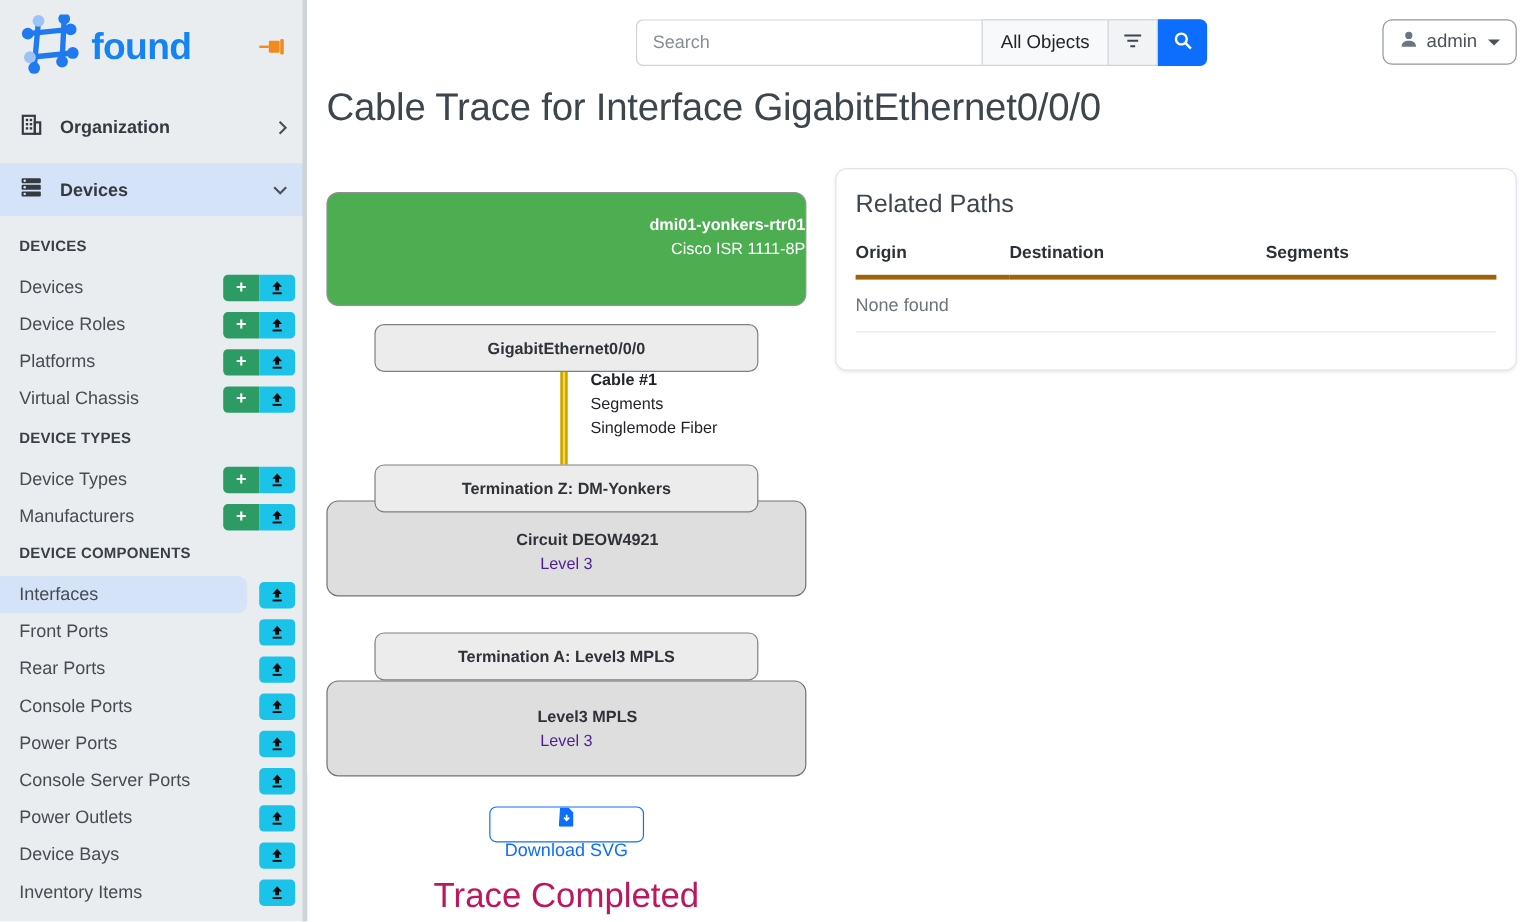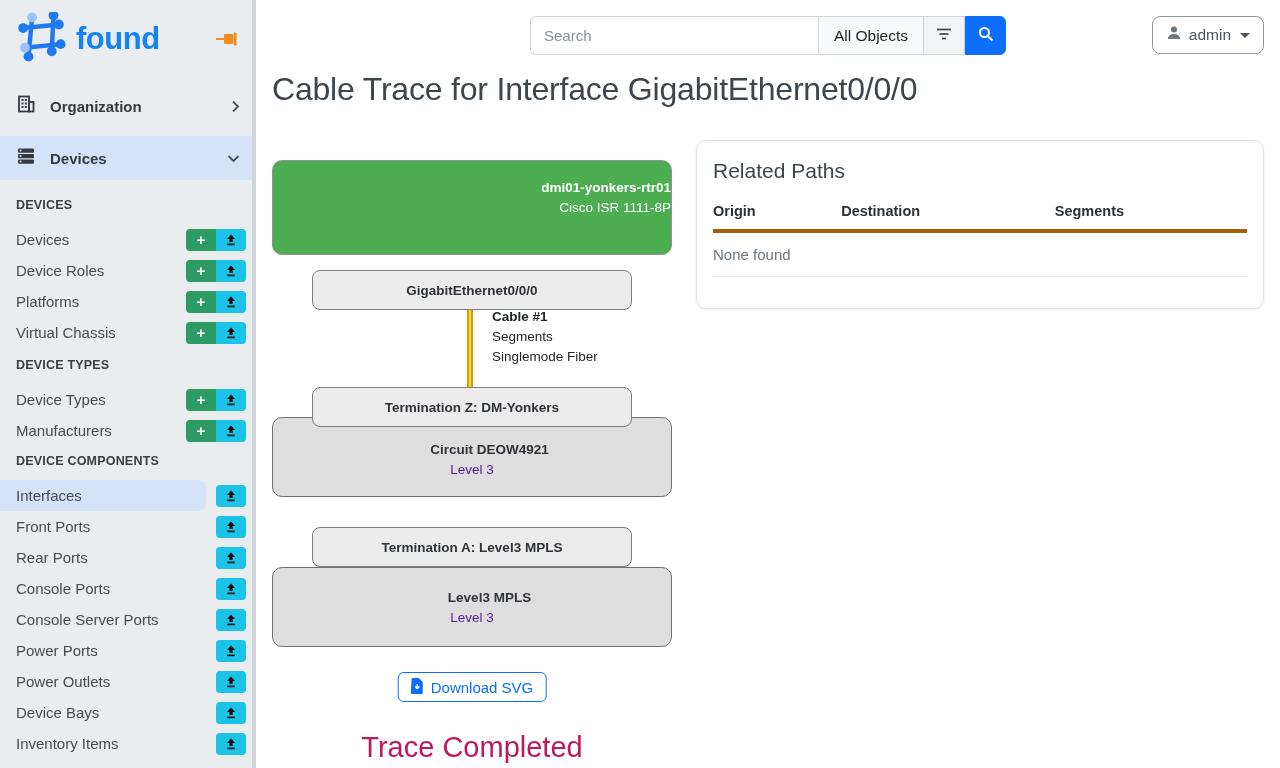--- a/index.html
+++ b/index.html
@@ -70,21 +70,21 @@
   .parent-box .t1 { font-weight:bold; font-size:13.5px; color:#2f3337; line-height:20px;padding-left:35px; }
   .parent-box .t2 { font-size:13.5px; color:#4c1d95; line-height:20px; }
   .cable-line { position:absolute; left:211px; top:287px; width:6px; height:100px; background:#ffd43b;
     border-left:2px solid #c2a408; border-right:2px solid #c2a408; z-index:0; }
   .cable-label { position:absolute; left:236px; top:307px; text-align:left; font-size:13.5px; color:#212529; line-height:20px; }
   .cable-label .t1 { font-weight:bold; }
   .dotted-line { position:absolute; left:214px; top:529px; width:4px; height:37px;
     background:repeating-linear-gradient(to bottom,#c6ccd2 0 4px,transparent 4px 9px); }
   .dl-btn { position:absolute; left:216px; top:672px; transform:translateX(-50%); height:30px; display:inline-flex;
     align-items:center; gap:7px; padding:0 12px; border:1px solid #0d6efd; border-radius:6px; color:#0d6efd;
-    background:#fff; font-size:15px; cursor:pointer; white-space:nowrap; font-family:"Liberation Sans",sans-serif; }
+    background:#fff; font-size:15px; cursor:pointer; white-space:nowrap; font-family:"Liberation Sans",sans-serif;flex-direction:column; }
   .trace-status { position:absolute; left:216px; top:731px; transform:translateX(-50%); font-size:29px;
     color:#be185d; white-space:nowrap; font-weight:400; }
 
   
   .card { position:absolute; left:440px; top:140px; width:568px; min-height:158px; border:1px solid #e0e4e8;
     border-radius:10px; background:#fff; box-shadow:0 1px 3px rgba(0,0,0,.07); padding:18px 16px 31px; }
   .card-title { font-size:21px; font-weight:400; color:#3d454d; margin-bottom:16px; }
   .paths-table { width:100%; border-collapse:collapse; }
   .paths-table th { text-align:left; font-weight:bold; font-size:14.5px; color:#2c3136; padding:4px 0 10px;
     border-bottom:4px solid #a16207; }
@@ -293,32 +293,32 @@
     <span class="btn-group">
         <button class="btn-sm btn-import solo">
           <svg width="12" height="12" viewBox="0 0 12 12">
             <path d="M6 0.5 L10 5 H7.6 V8 H4.4 V5 H2 Z" fill="#0b0b0b"></path>
             <rect x="2.2" y="9.6" width="7.6" height="1.6" fill="#0b0b0b"></rect>
           </svg>
         </button>
       </span>
   </div>
   <div class="nav-row">
+    <span class="nav-label">Power Ports</span>
+    <span class="btn-group">
+        <button class="btn-sm btn-import solo">
+          <svg width="12" height="12" viewBox="0 0 12 12">
+            <path d="M6 0.5 L10 5 H7.6 V8 H4.4 V5 H2 Z" fill="#0b0b0b"></path>
+            <rect x="2.2" y="9.6" width="7.6" height="1.6" fill="#0b0b0b"></rect>
+          </svg>
+        </button>
+      </span>
+  </div>
+  <div class="nav-row">
     <span class="nav-label">Console Server Ports</span>
-    <span class="btn-group">
-        <button class="btn-sm btn-import solo">
-          <svg width="12" height="12" viewBox="0 0 12 12">
-            <path d="M6 0.5 L10 5 H7.6 V8 H4.4 V5 H2 Z" fill="#0b0b0b"></path>
-            <rect x="2.2" y="9.6" width="7.6" height="1.6" fill="#0b0b0b"></rect>
-          </svg>
-        </button>
-      </span>
-  </div>
-  <div class="nav-row">
-    <span class="nav-label">Power Ports</span>
     <span class="btn-group">
         <button class="btn-sm btn-import solo">
           <svg width="12" height="12" viewBox="0 0 12 12">
             <path d="M6 0.5 L10 5 H7.6 V8 H4.4 V5 H2 Z" fill="#0b0b0b"></path>
             <rect x="2.2" y="9.6" width="7.6" height="1.6" fill="#0b0b0b"></rect>
           </svg>
         </button>
       </span>
   </div>
   <div class="nav-row">

